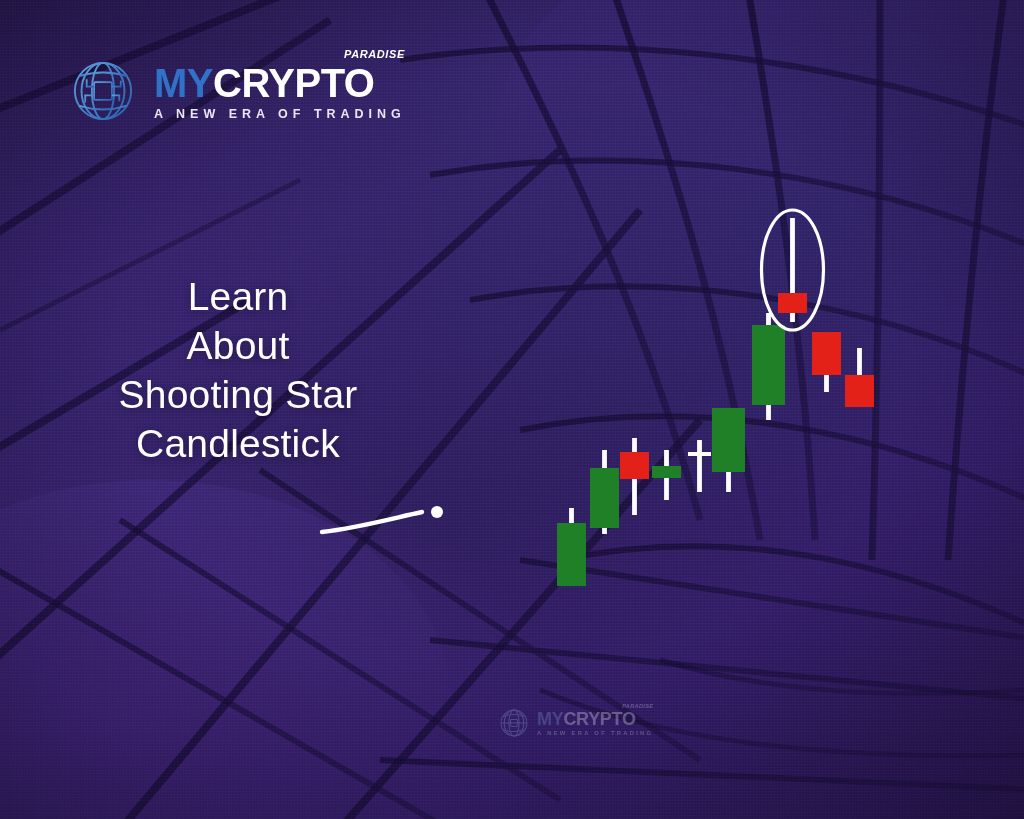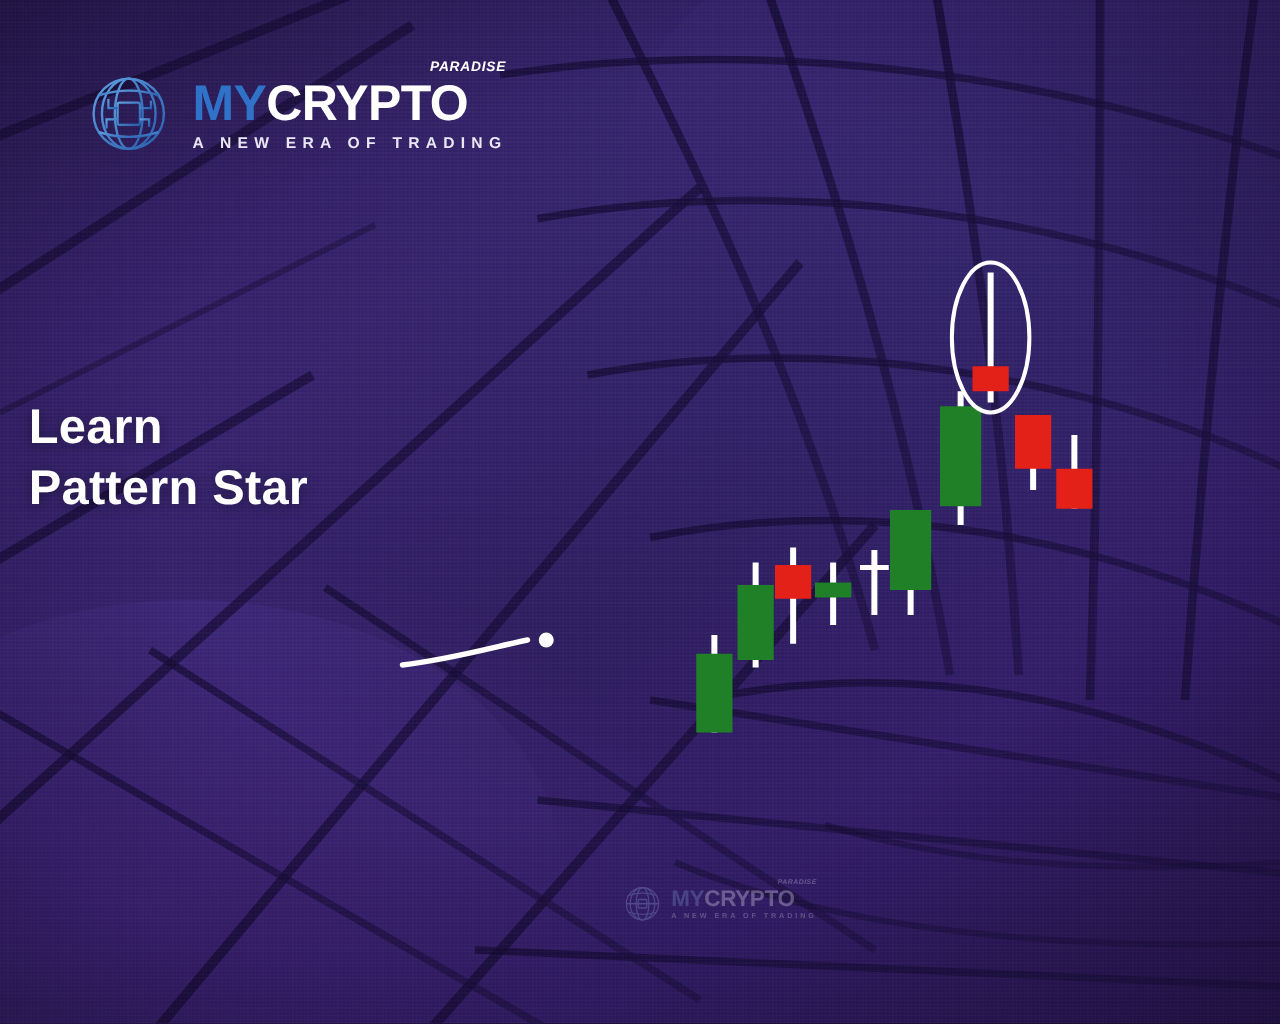--- a/index.html
+++ b/index.html
@@ -41,24 +41,23 @@
     position:absolute;right:1px;top:-12px;font-size:11px;font-weight:700;font-style:italic;
     color:#ffffff;letter-spacing:0.6px;
   }
   .logo-tag{
     margin-top:4px;font-size:12.5px;font-weight:700;color:#e9e6f5;letter-spacing:5.0px;
     white-space:nowrap;text-align:center;
   }
 
   
   .headline{
-    position:absolute;right:571px;top:272px;width:430px;text-align:left;
-    color:#fff;font-size:39px;line-height:49px;font-weight:700;letter-spacing:0.2px;
+    position:absolute;right:571px;top:272px;width:430px;text-align:center;
+    color:#fff;font-size:39px;line-height:49px;font-weight:400;letter-spacing:0.2px;
     text-shadow:0 2px 10px rgba(0,0,0,.35);
-    margin-top:45px;
   }
   .headline div{white-space:nowrap;}
 
   .swoosh{position:absolute;left:318px;top:504px;width:130px;height:36px;}
 
   
   .chart{position:absolute;left:0;top:0;width:1024px;height:819px;}
 
   
   .wm{
@@ -169,21 +168,23 @@
       <div class="logo-word">
         <span class="logo-my">MY</span><span class="logo-crypto">CRYPTO</span>
         <span class="logo-paradise">PARADISE</span>
       </div>
       <div class="logo-tag">A NEW ERA OF TRADING</div>
     </div>
   </div>
 
   <div class="headline">
     <div>Learn</div>
-    <div>Pattern Star</div>
+    <div>About</div>
+    <div>Shooting Star</div>
+    <div>Candlestick</div>
   </div>
 
   <svg class="swoosh" viewBox="0 0 130 36">
     <path d="M 4 28 C 40 24 76 14 104 8" stroke="#ffffff" stroke-width="4.4" fill="none" stroke-linecap="round"></path>
     <circle cx="119" cy="8" r="6" fill="#ffffff"></circle>
   </svg>
 
   <svg class="chart" viewBox="0 0 1024 819">
     <g id="candles">
         <g>

